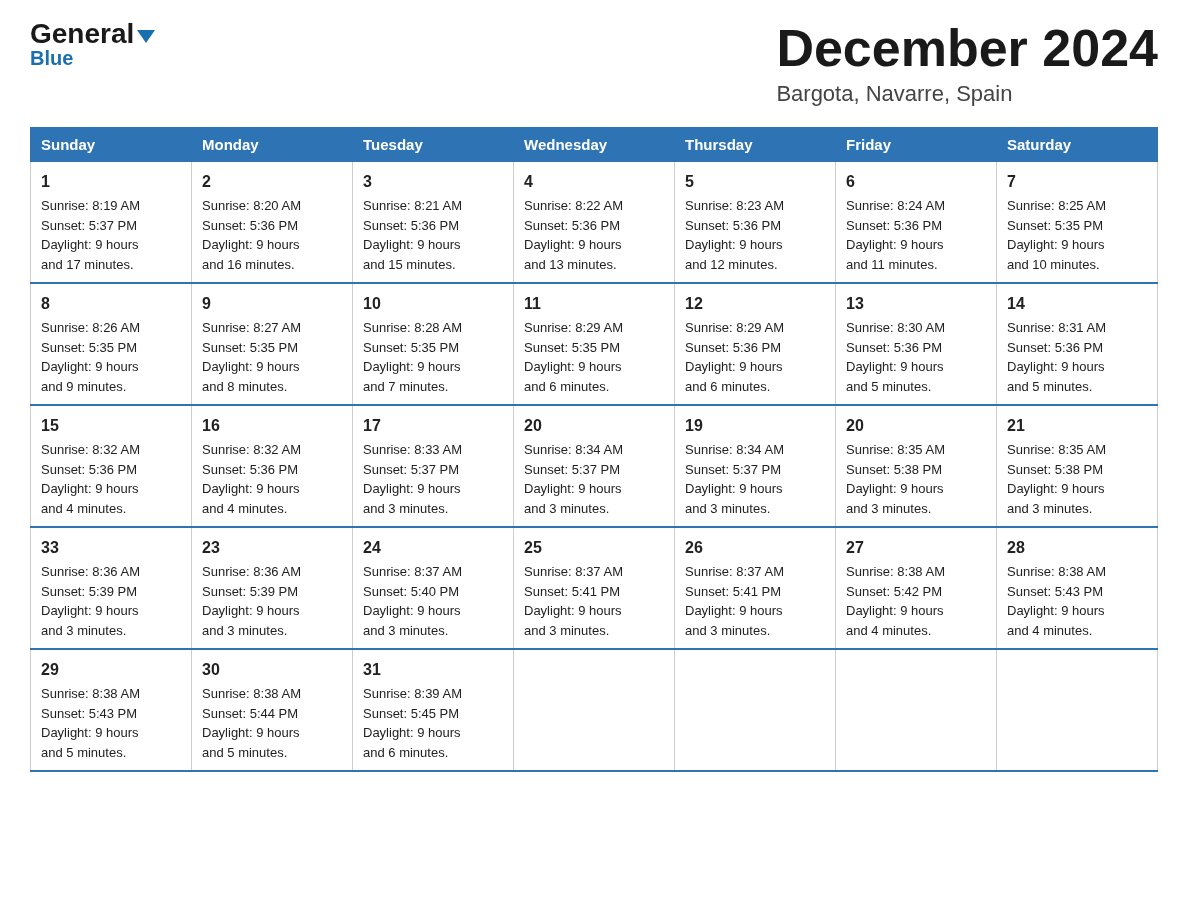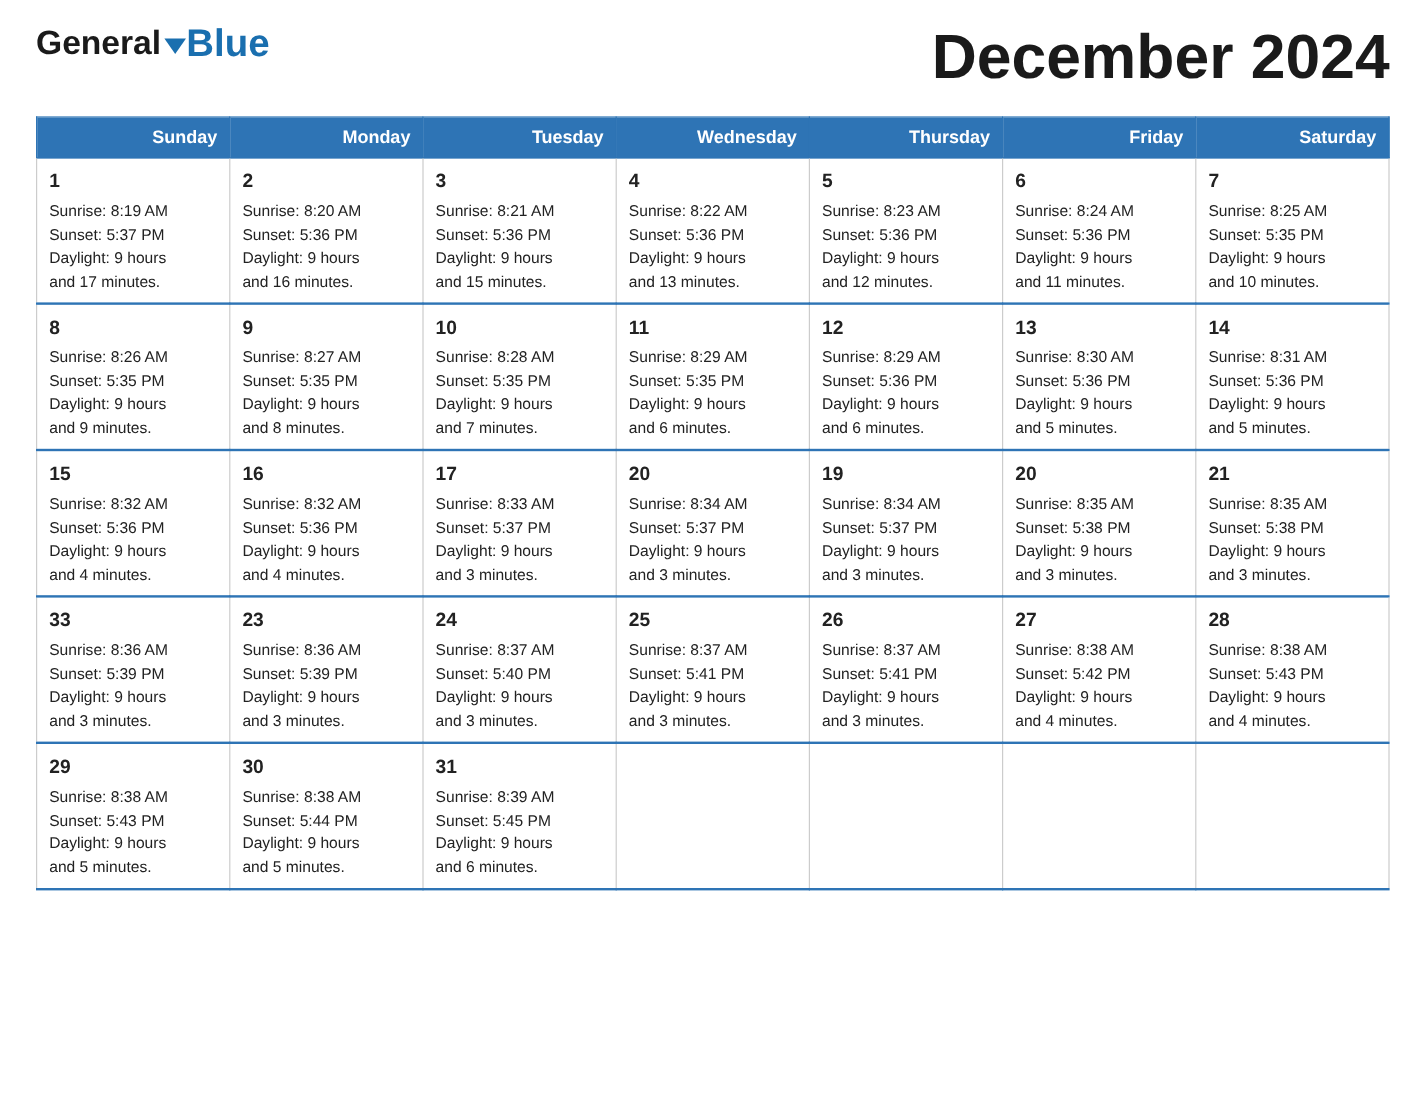--- a/index.html
+++ b/index.html
@@ -11,21 +11,21 @@
       min-height: 918px;
     }
     .header {
       display: flex;
       justify-content: space-between;
       align-items: flex-start;
       margin-bottom: 20px;
     }
     .logo {
       display: flex;
-      flex-direction: row;
+      flex-direction: column;
       line-height: 1;
       justify-content: space-between;
     }
     .logo-first-line {
       display: flex;
       align-items: center;
     }
     .title-block {
       text-align: left;
     }
@@ -44,21 +44,21 @@
       width: 100%;
       border-collapse: collapse;
       table-layout: fixed;
     }
     thead tr th {
       background-color: #2e74b5;
       color: #fff;
       font-size: 15px;
       font-weight: bold;
       padding: 8px 10px;
-      text-align: right;
+      text-align: left;
       border: 1px solid #2e74b5;
     }
     tbody tr {
       border-bottom: 2px solid #2e74b5;
     }
     tbody tr td {
       vertical-align: top;
       padding: 8px 10px;
       font-size: 13px;
       color: #222;
@@ -87,25 +87,26 @@
 </head>
 <body>
 
 <div class="header">
   <div class="logo">
     <div class="logo-first-line">
       <span style="font-size:28px;font-weight:bold;color:#1a1a1a;">General</span>
       <span style="display:inline-block;width:0;height:0;border-left:9px solid transparent;border-right:9px solid transparent;border-top:13px solid #1a6faf;margin-left:3px;position:relative;top:2px;"></span>
     </div>
     <div>
-      <span style="font-size:32px;font-weight:bold;color:#1a6faf;">Blue</span>
+      <span style="font-size:20px;font-weight:bold;color:#1a6faf;">Blue</span>
     </div>
   </div>
   <div class="title-block">
     <div class="month-title">December 2024</div>
+    <div class="location">Bargota, Navarre, Spain</div>
   </div>
 </div>
 
 <table>
   <thead>
     <tr>
       <th>Sunday</th>
       <th>Monday</th>
       <th>Tuesday</th>
       <th>Wednesday</th>

